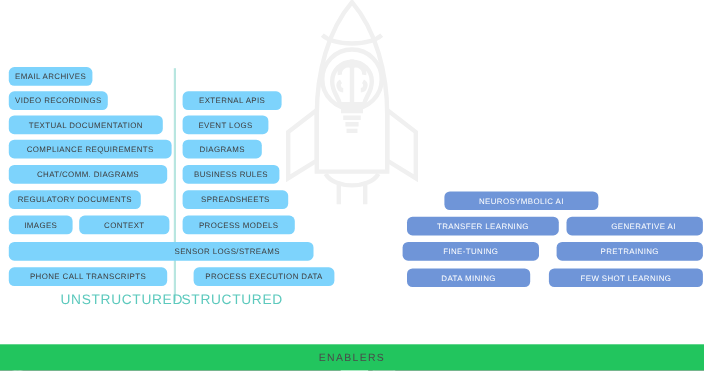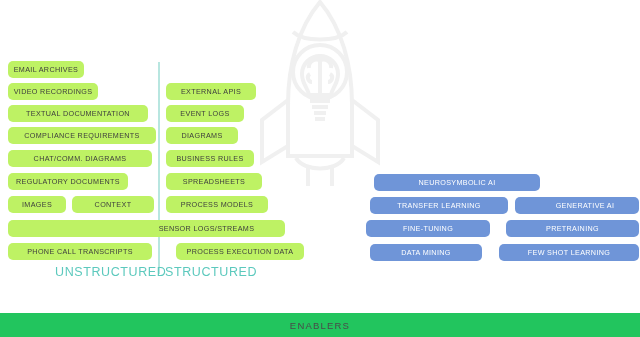--- a/index.html
+++ b/index.html
@@ -37,21 +37,21 @@
     align-items: center;
     justify-content: center;
     box-sizing: border-box;
     height: 17px;
     font-size: 7.2px;
     letter-spacing: 0.35px;
     color: #3d3d3d;
     white-space: nowrap;
     font-family: "Liberation Sans", sans-serif;
   }
-  .pill.teal { background: #bef264; }
+  .pill.teal { background: #7dd3fc; }
   .pill.blue { background: #6f95d8; color: #ffffff; }
 
   
   .col-divider {
     position: absolute;
     left: 158px;
     top: 62px;
     width: 1.5px;
     height: 212px;
     background: #b8e6e0;
@@ -174,21 +174,21 @@
   <div class="pill teal" style="left:166px;top:150px;width:88px;">BUSINESS RULES</div>
   <div class="pill teal" style="left:166px;top:173px;width:96px;">SPREADSHEETS</div>
   <div class="pill teal" style="left:166px;top:196px;width:102px;">PROCESS MODELS</div>
   <div class="pill teal" style="left:176px;top:243px;width:128px;">PROCESS EXECUTION DATA</div>
 
   <div class="pill teal" style="left:8px;top:220px;width:277px;justify-content:center;padding-left:120px;">SENSOR LOGS/STREAMS</div>
 
   <div class="caption" style="left:55px;top:265px;">UNSTRUCTURED</div>
   <div class="caption" style="left:165px;top:265px;">STRUCTURED</div>
 
-  <div class="pill blue" style="left:374px;top:174px;width:166px;">NEUROSYMBOLIC AI</div>
+  <div class="pill blue" style="left:404px;top:174px;width:140px;">NEUROSYMBOLIC AI</div>
   <div class="pill blue" style="left:370px;top:197px;width:138px;">TRANSFER LEARNING</div>
   <div class="pill blue" style="left:515px;top:197px;width:124px;padding-left:16px;">GENERATIVE AI</div>
   <div class="pill blue" style="left:366px;top:220px;width:124px;">FINE-TUNING</div>
   <div class="pill blue" style="left:506px;top:220px;width:133px;">PRETRAINING</div>
   <div class="pill blue" style="left:370px;top:244px;width:112px;">DATA MINING</div>
   <div class="pill blue" style="left:499px;top:244px;width:140px;">FEW SHOT LEARNING</div>
 
   <div class="banner banner-left">
     <div class="badge">
       <svg viewBox="0 0 24 24" width="24" height="24" xmlns="http://www.w3.org/2000/svg">

